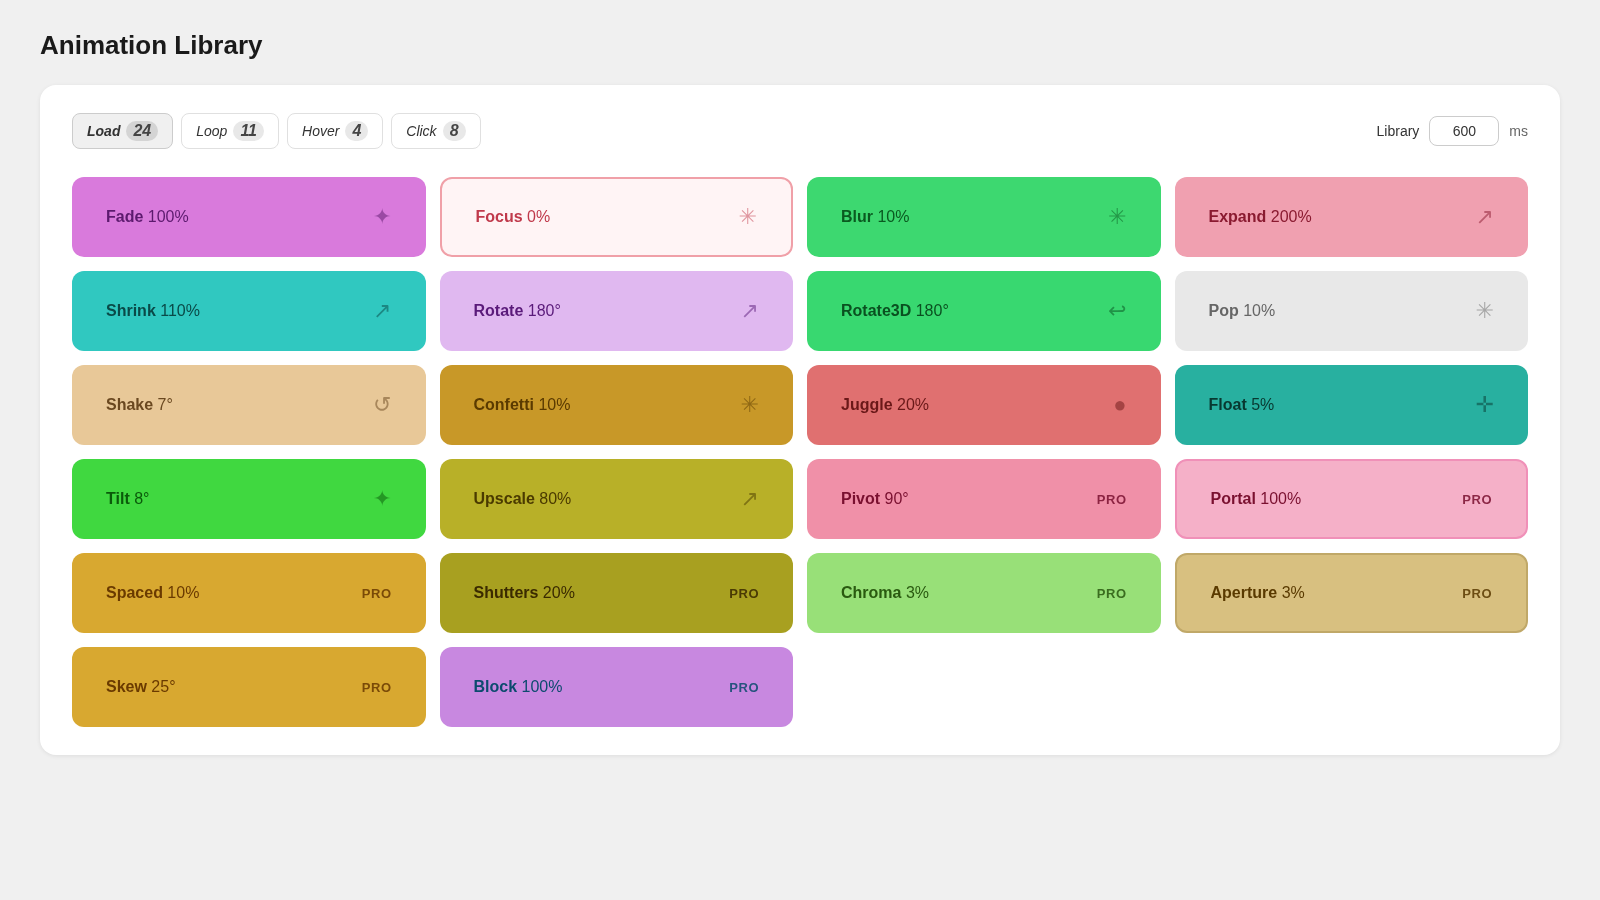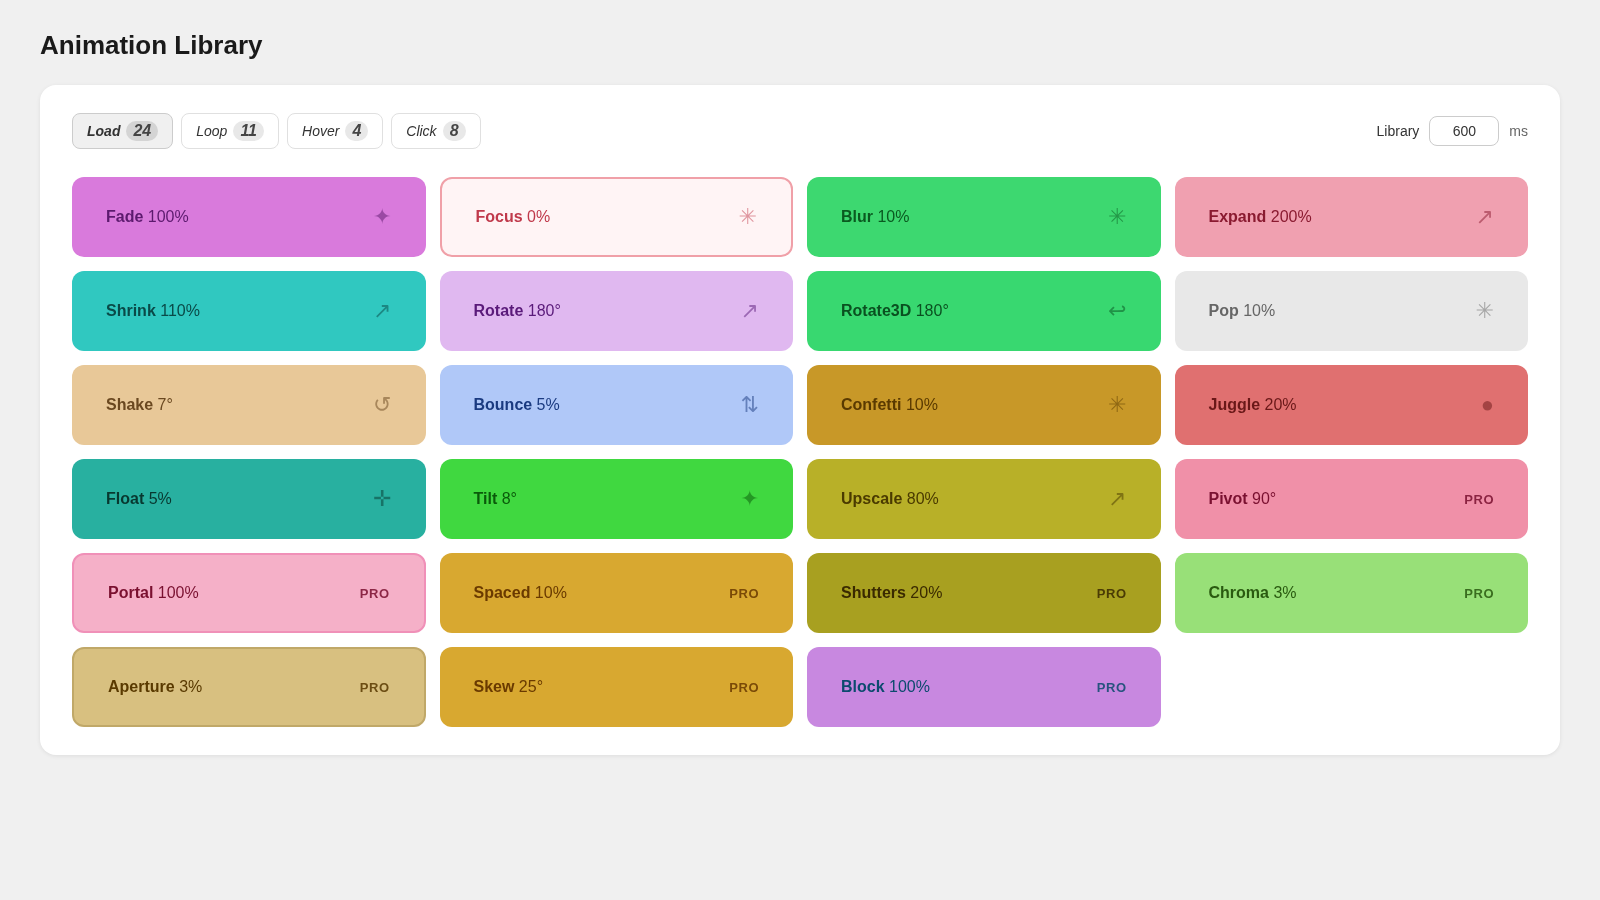--- a/index.html
+++ b/index.html
@@ -182,24 +182,20 @@
         <div class="tile-icon">↩</div>
       </div>
       <div class="anim-tile" style="background: rgb(232, 232, 232); color: rgb(102, 102, 102);">
         <div class="tile-label"><span class="name">Pop</span><span class="value"> 10%</span></div>
         <div class="tile-icon">✳</div>
       </div>
       <div class="anim-tile" style="background: rgb(232, 200, 152); color: rgb(106, 72, 32);">
         <div class="tile-label"><span class="name">Shake</span><span class="value"> 7°</span></div>
         <div class="tile-icon">↺</div>
       </div>
-      <div class="anim-tile" style="background: rgb(176, 200, 248); color: rgb(26, 58, 128);">
-        <div class="tile-label"><span class="name">Bounce</span><span class="value"> 5%</span></div>
-        <div class="tile-icon">⇅</div>
-      </div>
       <div class="anim-tile" style="background: rgb(200, 152, 40); color: rgb(90, 58, 0);">
         <div class="tile-label"><span class="name">Confetti</span><span class="value"> 10%</span></div>
         <div class="tile-icon">✳</div>
       </div>
       <div class="anim-tile" style="background: rgb(224, 112, 112); color: rgb(106, 24, 24);">
         <div class="tile-label"><span class="name">Juggle</span><span class="value"> 20%</span></div>
         <div class="tile-icon">●</div>
       </div>
       <div class="anim-tile" style="background: rgb(40, 176, 160); color: rgb(8, 56, 48);">
         <div class="tile-label"><span class="name">Float</span><span class="value"> 5%</span></div>

